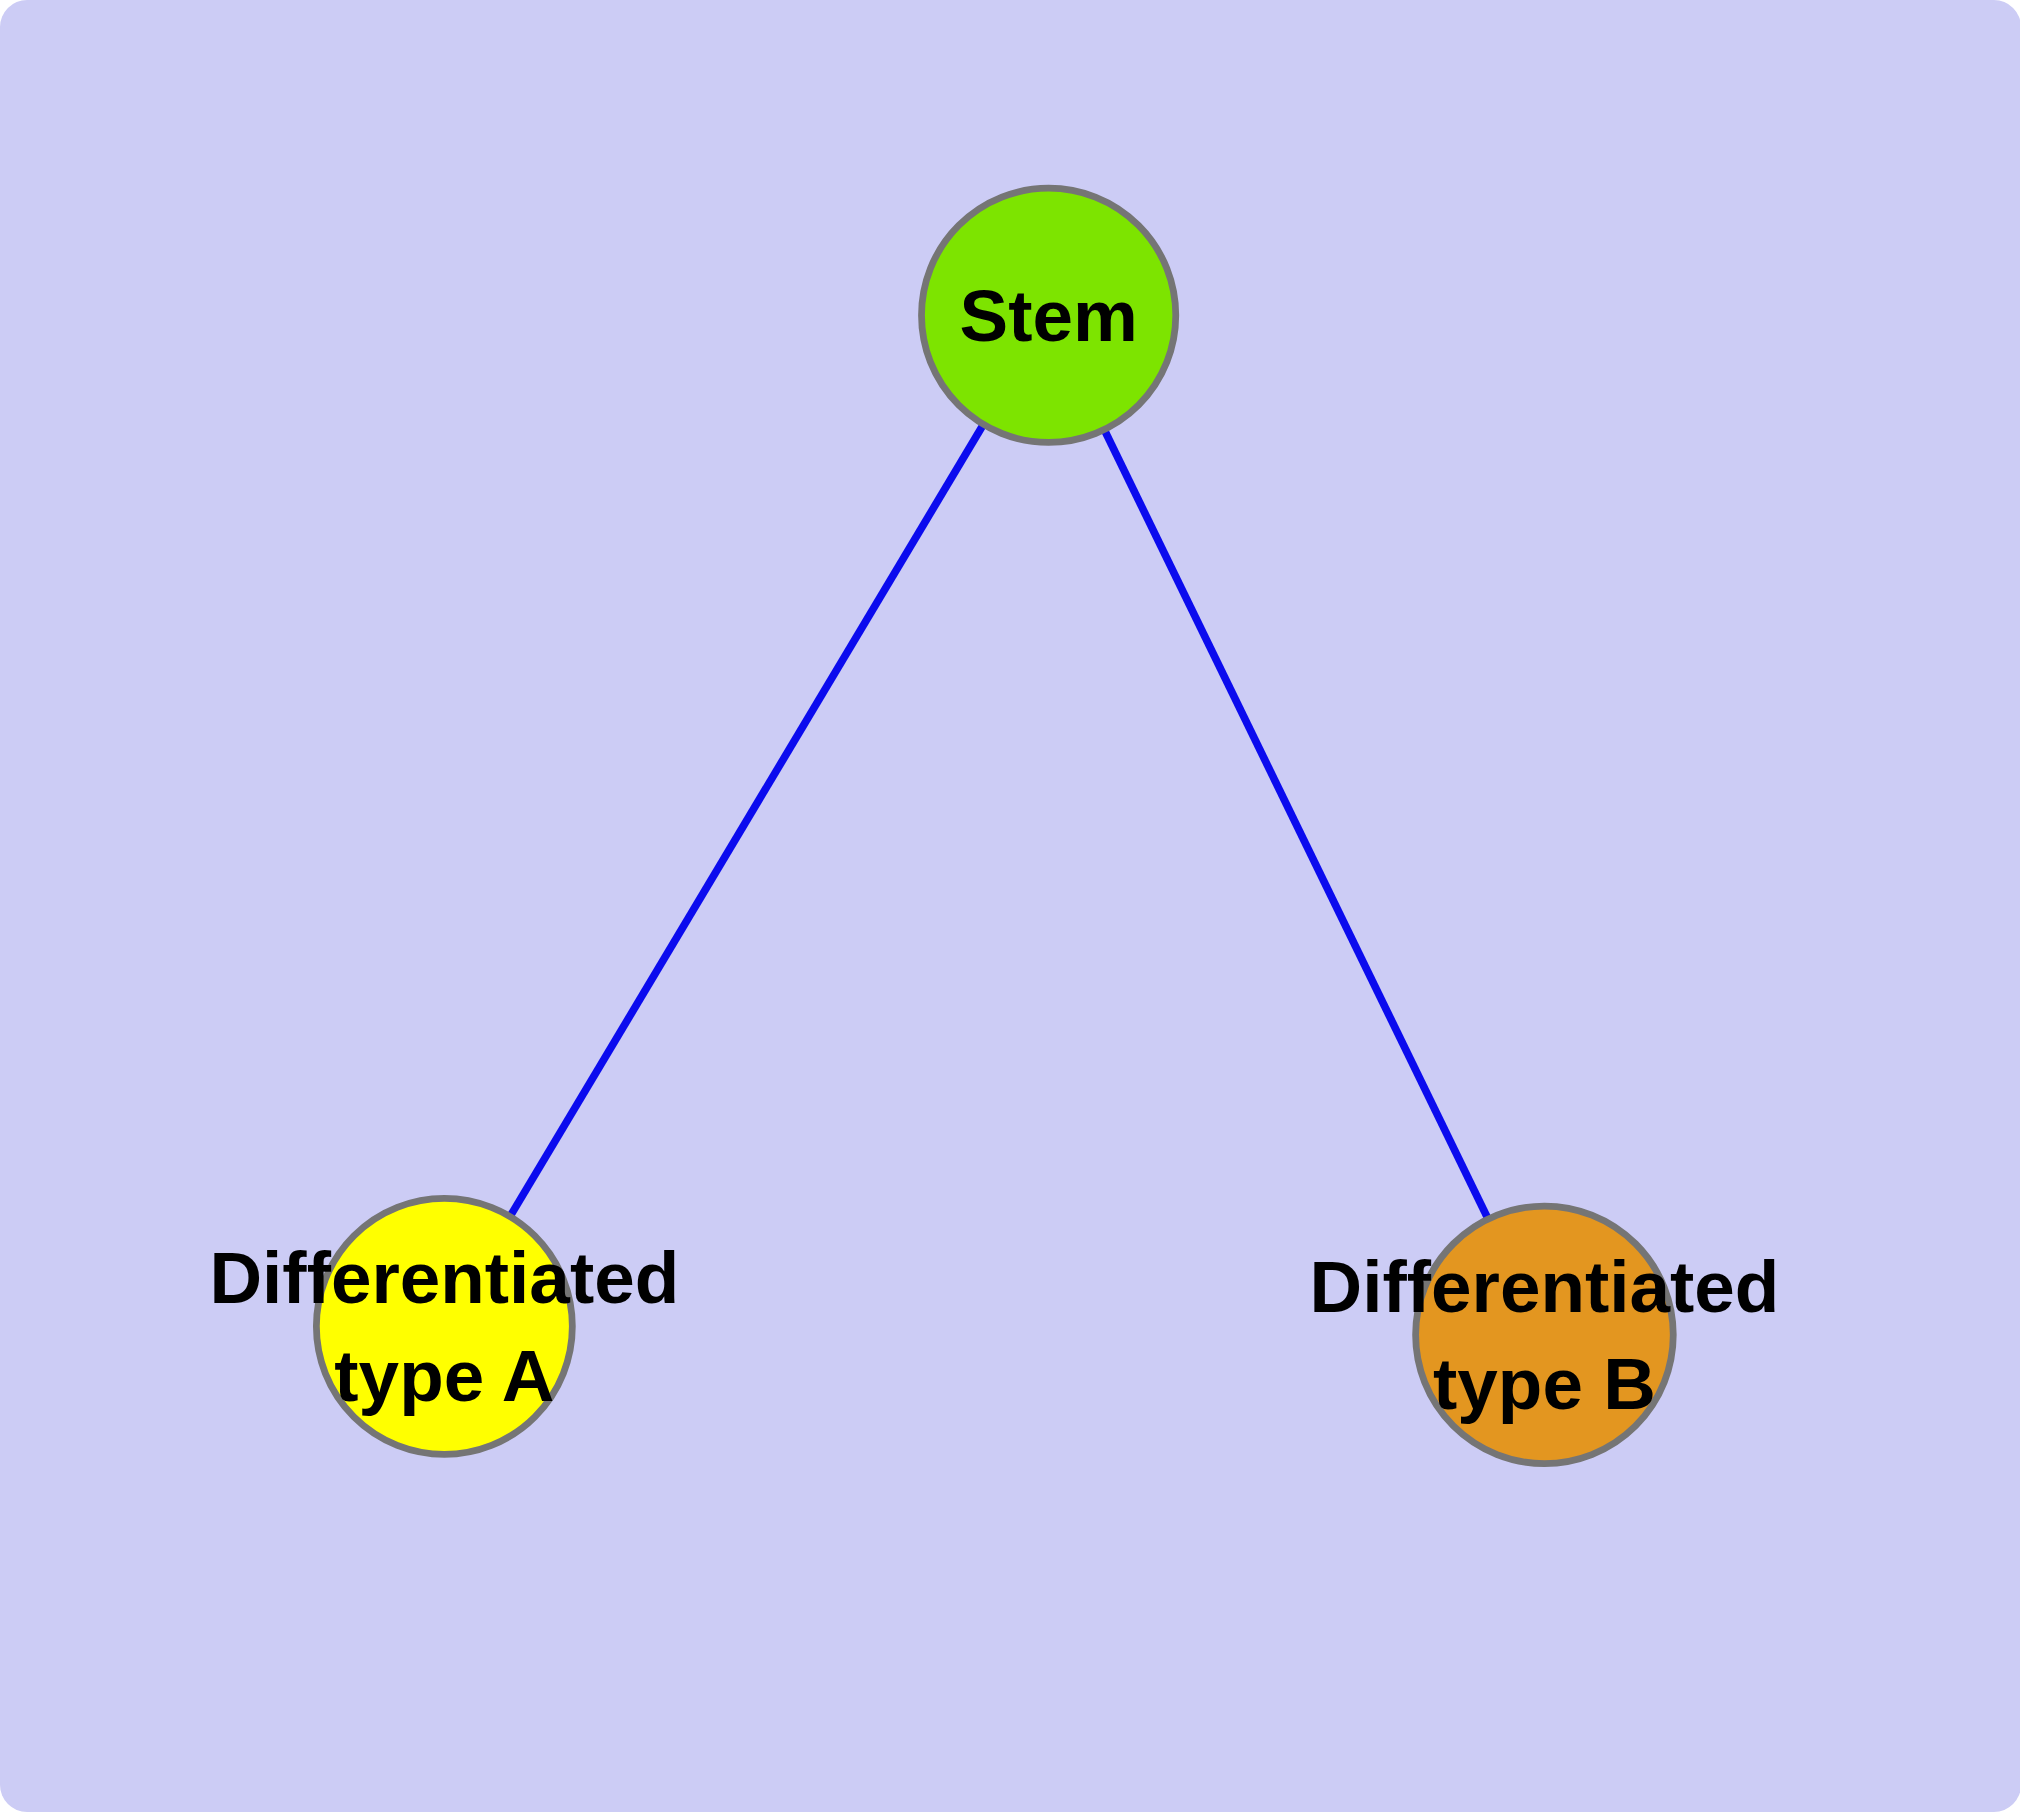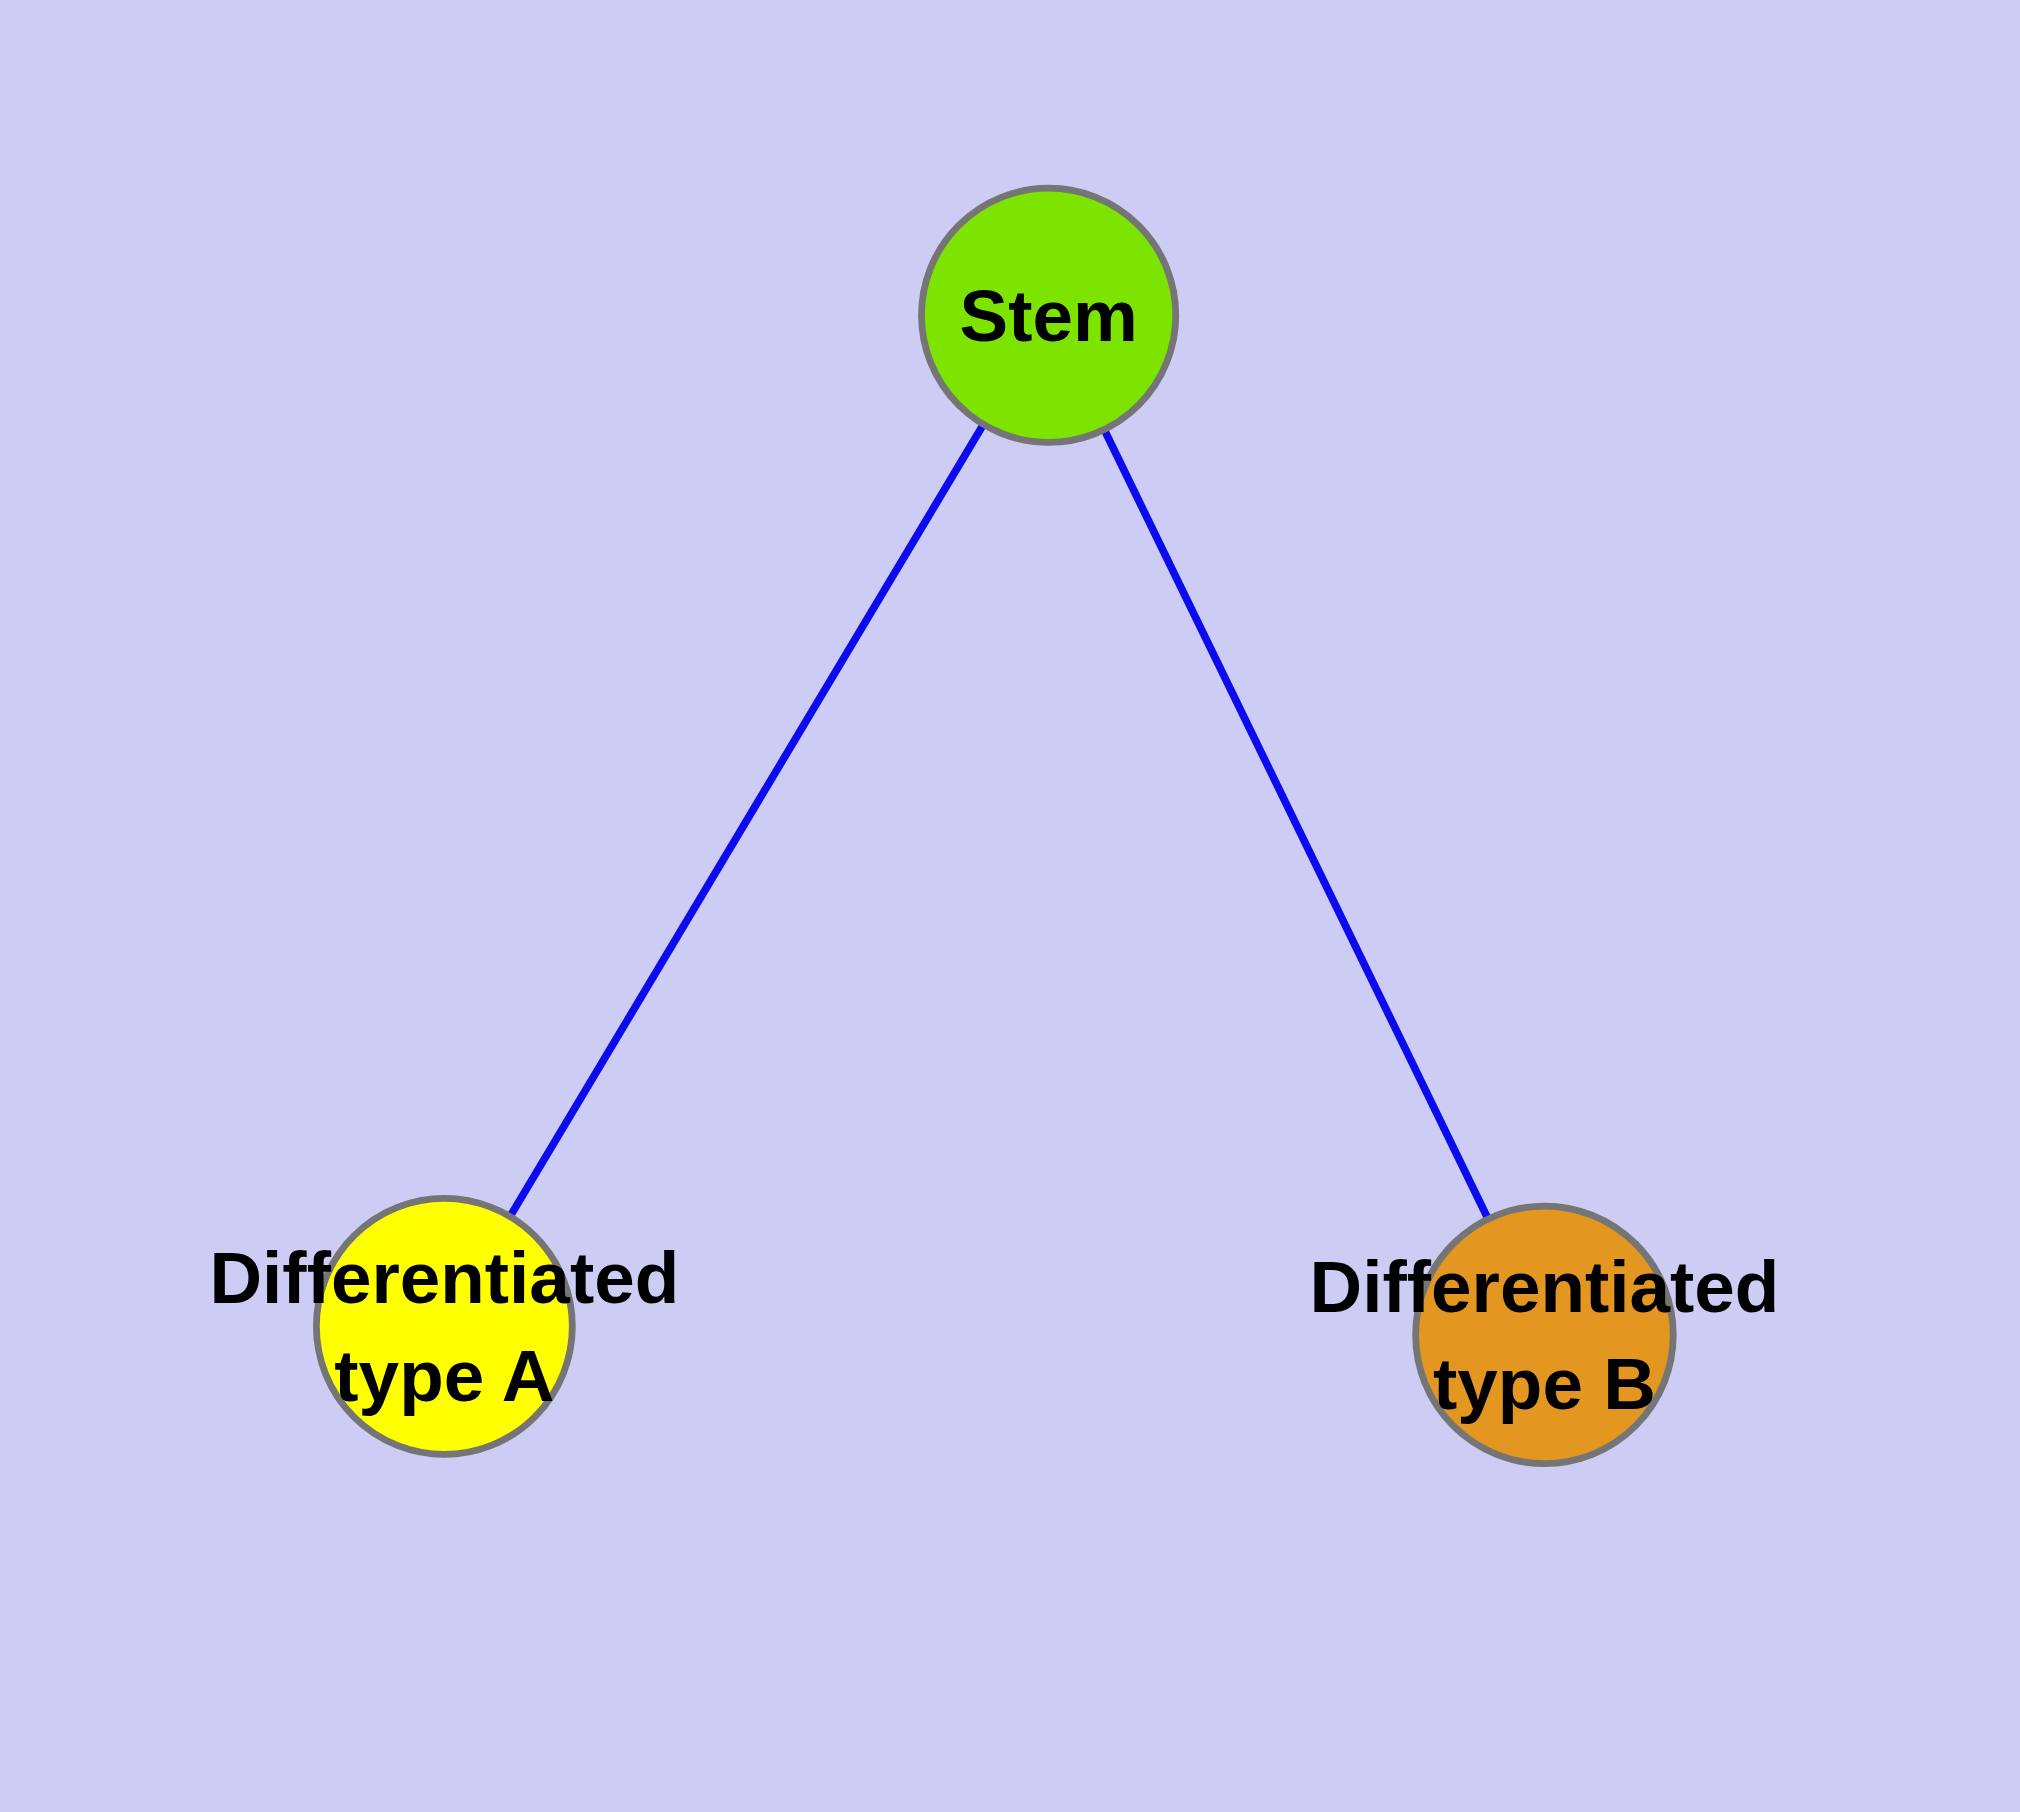--- a/index.html
+++ b/index.html
@@ -6,20 +6,21 @@
     margin: 0;
     padding: 0;
     background: #ffffff;
   }
   #stage {
     position: relative;
     width: 2021px;
     height: 1812px;
     overflow: hidden;
     font-family: "Liberation Sans", sans-serif;
+    border-radius: 27px;
   }
   #diagram {
     display: block;
     width: 100%;
     height: 100%;
   }
   svg text {
     font-family: "Liberation Sans", sans-serif;
     font-weight: bold;
   }

